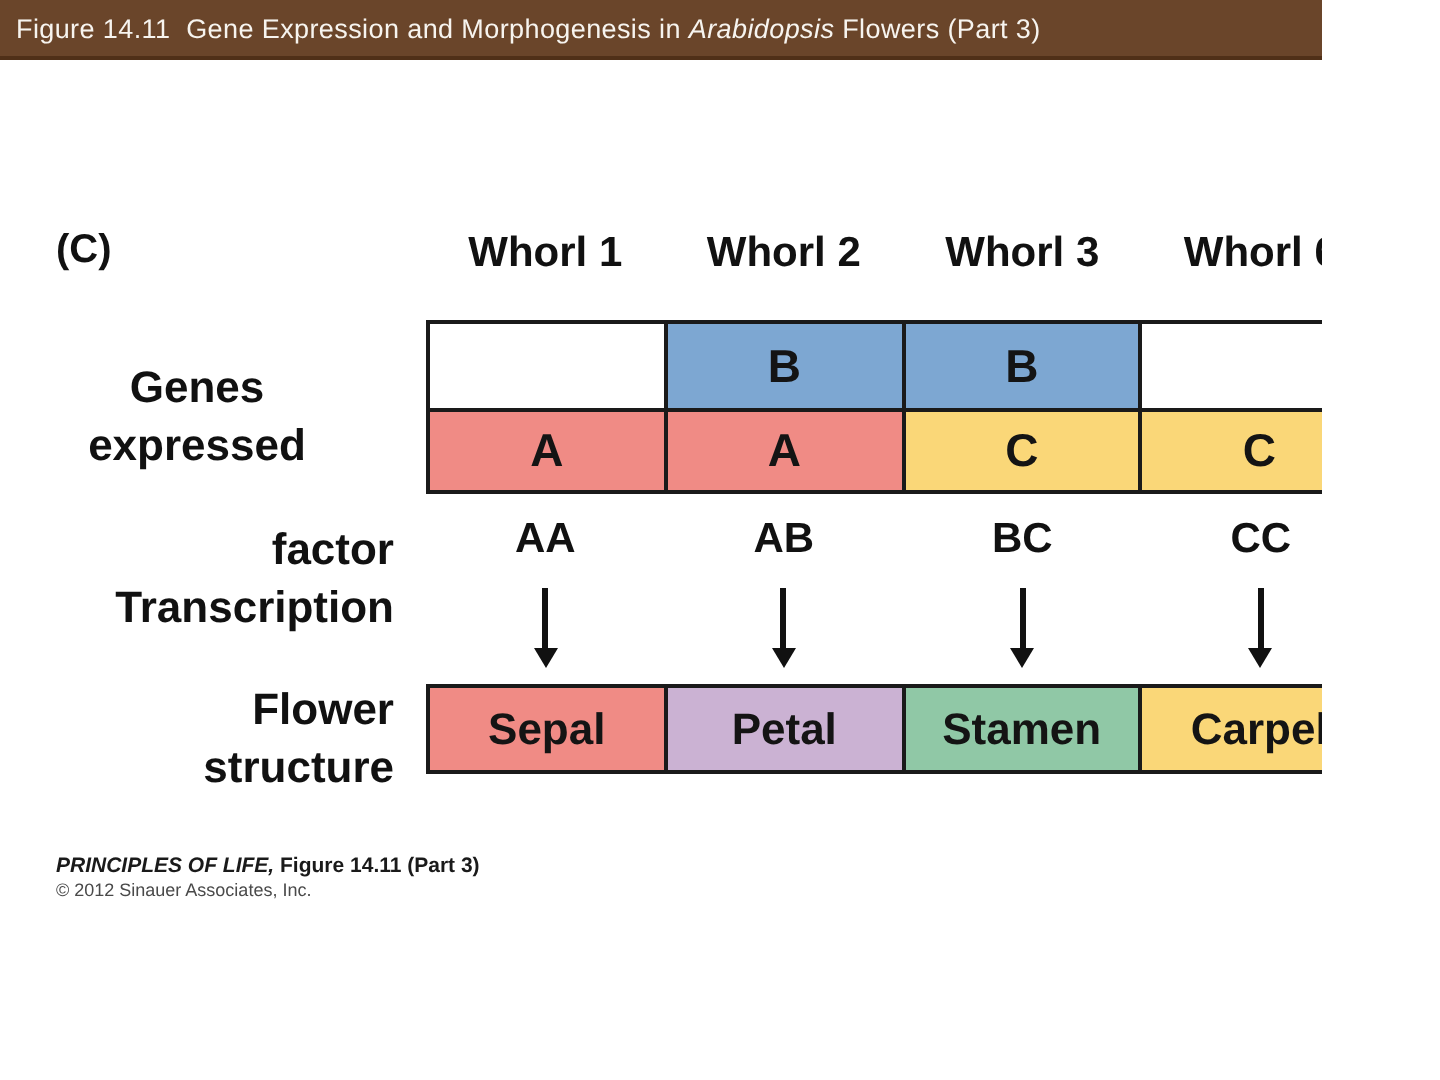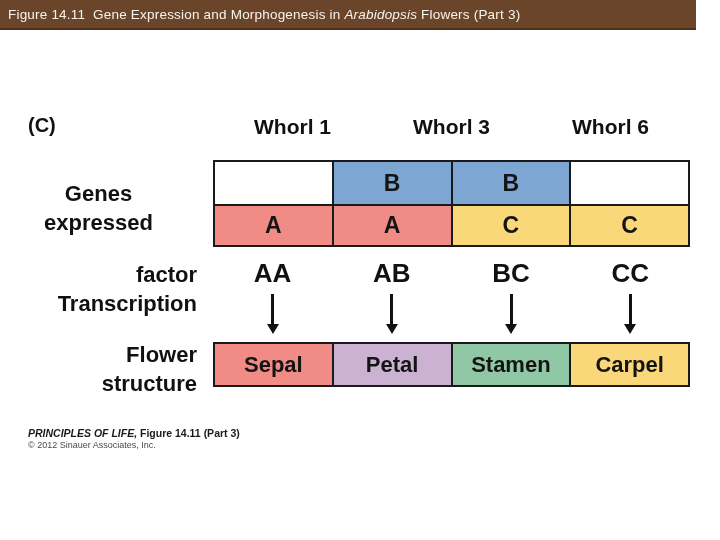--- a/index.html
+++ b/index.html
@@ -7,21 +7,20 @@
     width: 720px; height: 540px;
     background: #ffffff;
     font-family: "Liberation Sans", sans-serif;
     -webkit-font-smoothing: antialiased;
   }
   .screen {
     position: relative;
     width: 661px; height: 540px;
     background: #ffffff;
     overflow: hidden;
-    padding-left: 35px;
   }
   
   .titlebar {
     position: absolute; left: 0; top: 0;
     width: 720px; height: 30px;
     background: var(--titlebar-bg, #6a452a);
     border-bottom: 2px solid var(--titlebar-edge, #503018);
     box-sizing: border-box;
     display: flex; align-items: center;
     padding-left: 8px;
@@ -79,21 +78,21 @@
     text-align: right;
     font-size: 22px; font-weight: bold; color: #111;
     line-height: 29px;
   }
   .side-genes  { top: 179px; text-align: center; }
   .side-tf     { top: 260px; }
   .side-flower { top: 340px; }
 
   
   .tf-row { top: 258px; }
-  .tf-row .tf-label { font-size: 26px; font-weight: bold; color: #111; }
+  .tf-row .tf-label { font-size: 21px; font-weight: bold; color: #111; }
 
   
   .arrow-row { top: 294px; }
   .arrow-row .arrow-cell { display: flex; flex-direction: column; align-items: center; }
   .arrow-shaft { width: 3px; height: 30px; background: #111; }
   .arrow-head {
     width: 0; height: 0;
     border-left: 6px solid transparent;
     border-right: 6px solid transparent;
     border-top: 10px solid #111;
@@ -118,20 +117,21 @@
 <div class="screen">
 
   <div class="titlebar">
     <span><span>Figure 14.11  Gene Expression and Morphogenesis in </span><span class="italic">Arabidopsis</span><span> Flowers (Part 3)</span></span>
   </div>
 
   <div class="panel-label">(C)</div>
 
   <div class="col-row whorl-row">
     <div class="whorl-label">Whorl 1</div>
+    <div class="whorl-label">Whorl 2</div>
     <div class="whorl-label">Whorl 3</div>
     <div class="whorl-label">Whorl 6</div>
   </div>
 
   <div class="side-label side-genes">
     <div>Genes</div>
     <div>expressed</div>
   </div>
 
   <table class="grid gene-table">

